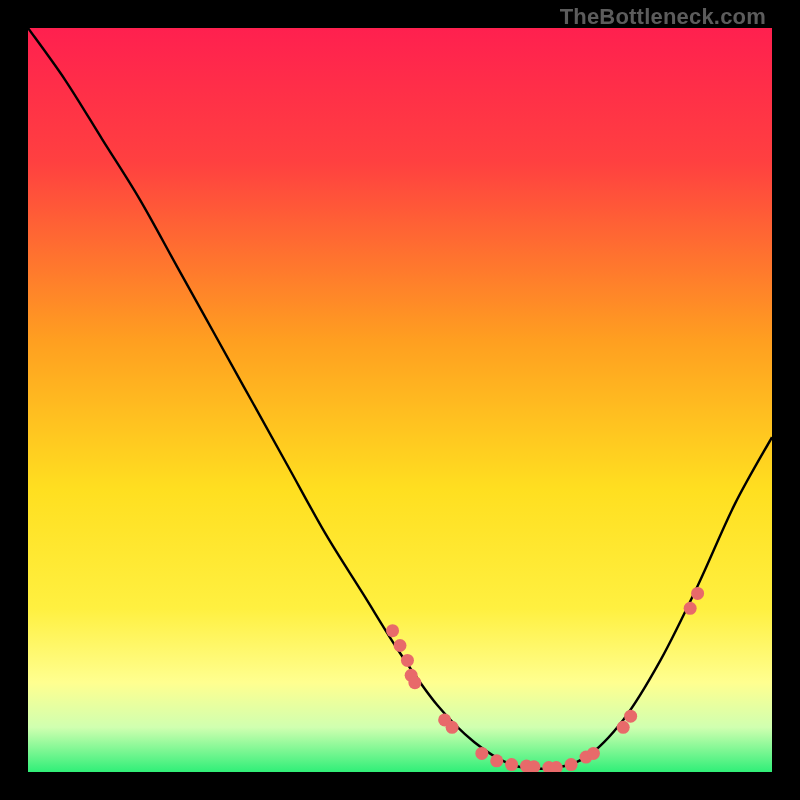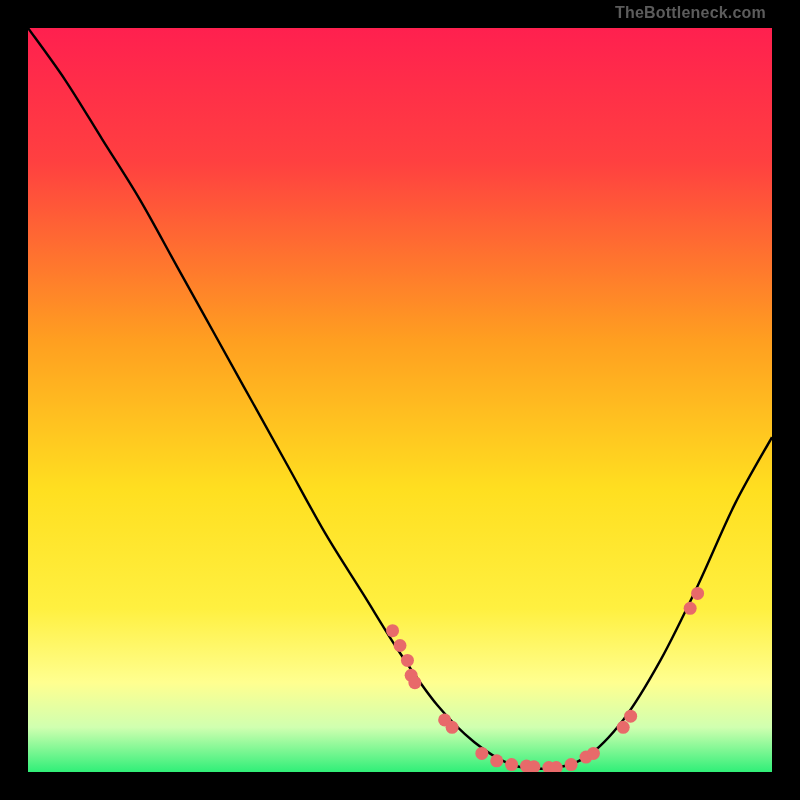--- a/index.html
+++ b/index.html
@@ -14,21 +14,21 @@
   }
   .plot {
     position: absolute;
     inset: 0;
   }
   .attribution {
     position: absolute;
     top: 4px;
     right: 34px;
     font-family: Arial, Helvetica, sans-serif;
-    font-size: 16px;
+    font-size: 22px;
     font-weight: 600;
     color: #5c5c5c;
     letter-spacing: 0.2px;
   }
   svg { display: block; }
 </style>
 </head>
 <body>
 
 <div class="attribution">TheBottleneck.com</div>

